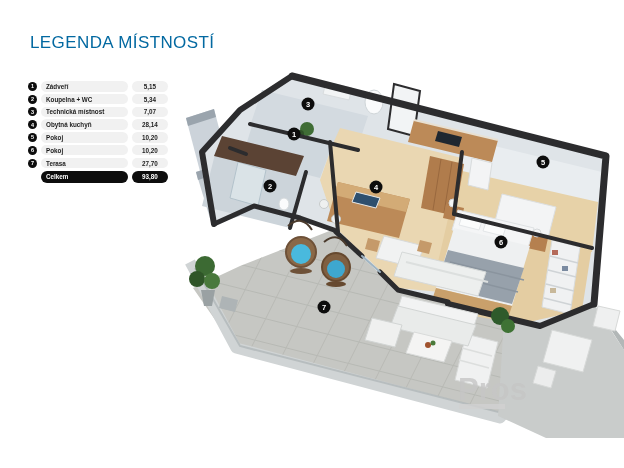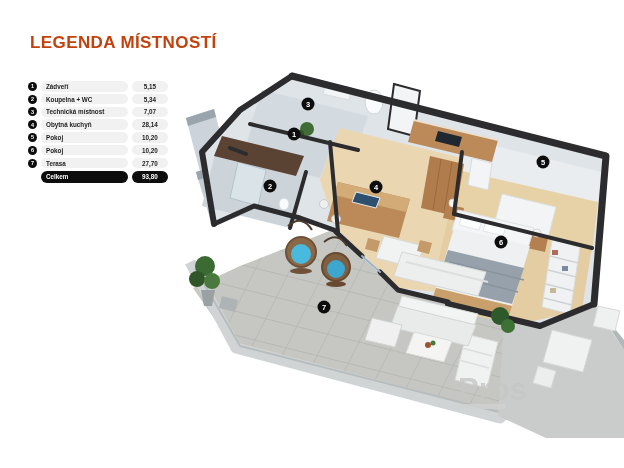--- a/index.html
+++ b/index.html
@@ -1,22 +1,22 @@
 <!DOCTYPE html>
 <html><head>
 <meta charset="utf-8">
 <style>
   html,body{margin:0;padding:0;}
   body{
     width:624px;height:468px;background:#ffffff;position:relative;overflow:hidden;
     font-family:"Liberation Sans", sans-serif;
   }
   .title{
-    position:absolute;left:30px;top:33px;font-size:17px;font-weight:700;
-    letter-spacing:.4px;color:#c2410c;
+    position:absolute;left:30px;top:33px;font-size:17px;font-weight:400;
+    letter-spacing:.4px;color:#0369a1;
   }
   .legend{position:absolute;left:28px;top:81px;width:140px;}
   .lrow{display:flex;align-items:center;height:10.5px;margin-bottom:2.3px;}
   .lbadge{
     width:9px;height:9px;border-radius:50%;background:#0d0d0d;color:#fff;
     font-size:5.5px;font-weight:700;display:flex;align-items:center;justify-content:center;
     flex:0 0 9px;margin-right:4px;
   }
   .lpill{
     background:#f1f1f1;border-radius:6px;height:10.5px;display:flex;align-items:center;

